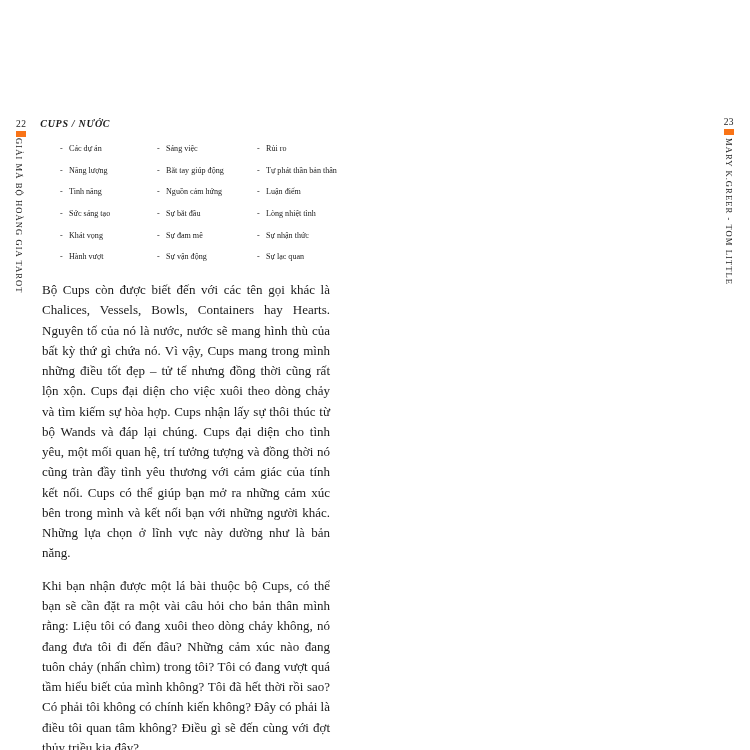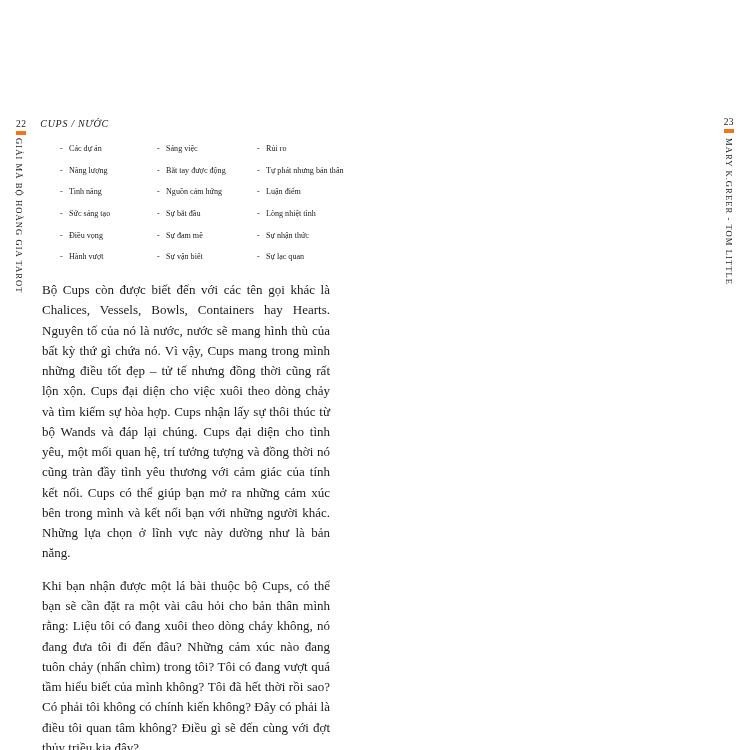--- a/index.html
+++ b/index.html
@@ -37,29 +37,29 @@
     align-items: baseline;
     gap: 14px;
     white-space: nowrap;
   }
   .folio-row-left  { left: 16px; }
   .folio-row-right { right: 16px; flex-direction: row-reverse; gap: 0; }
 
   .folio {
     font-size: 9.5px;
     letter-spacing: .4px;
-    border-bottom: 4px solid #f97316;
+    border-bottom: 6px solid #f97316;
     padding-bottom: 1px;
     line-height: 1;
   }
   .chapter-head {
     font-size: 10px;
     font-style: italic;
     letter-spacing: .7px;
-    font-weight: 400;
+    font-weight: 700;
   }
   .side-left-wrap {
     position: absolute;
     left: 13px;
     top: 138px;
     width: 14px;
     height: 220px;
   }
   .side-left-wrap .vtext {
     position: absolute;
@@ -169,63 +169,63 @@
         <div class="bullet-item">
             <span class="bullet-dash">-</span>
             <span class="bullet-text">Tinh năng</span>
           </div>
         <div class="bullet-item">
             <span class="bullet-dash">-</span>
             <span class="bullet-text">Sức sáng tạo</span>
           </div>
         <div class="bullet-item">
             <span class="bullet-dash">-</span>
-            <span class="bullet-text">Điều vọng</span>
+            <span class="bullet-text">Khát vọng</span>
           </div>
         <div class="bullet-item">
             <span class="bullet-dash">-</span>
             <span class="bullet-text">Hành vượt</span>
           </div>
       </div>
 
       <div class="bullet-col col-2">
         <div class="bullet-item">
             <span class="bullet-dash">-</span>
             <span class="bullet-text">Sáng việc</span>
           </div>
         <div class="bullet-item">
             <span class="bullet-dash">-</span>
-            <span class="bullet-text">Bắt tay được động</span>
+            <span class="bullet-text">Bắt tay giúp động</span>
           </div>
         <div class="bullet-item">
             <span class="bullet-dash">-</span>
             <span class="bullet-text">Nguồn cảm hứng</span>
           </div>
         <div class="bullet-item">
             <span class="bullet-dash">-</span>
             <span class="bullet-text">Sự bắt đầu</span>
           </div>
         <div class="bullet-item">
             <span class="bullet-dash">-</span>
             <span class="bullet-text">Sự đam mê</span>
           </div>
         <div class="bullet-item">
             <span class="bullet-dash">-</span>
-            <span class="bullet-text">Sự vận biết</span>
+            <span class="bullet-text">Sự vận động</span>
           </div>
       </div>
 
       <div class="bullet-col col-3">
         <div class="bullet-item">
             <span class="bullet-dash">-</span>
             <span class="bullet-text">Rủi ro</span>
           </div>
         <div class="bullet-item">
             <span class="bullet-dash">-</span>
-            <span class="bullet-text">Tự phát nhưng bản thân</span>
+            <span class="bullet-text">Tự phát thần bản thân</span>
           </div>
         <div class="bullet-item">
             <span class="bullet-dash">-</span>
             <span class="bullet-text">Luận điểm</span>
           </div>
         <div class="bullet-item">
             <span class="bullet-dash">-</span>
             <span class="bullet-text">Lòng nhiệt tình</span>
           </div>
         <div class="bullet-item">

